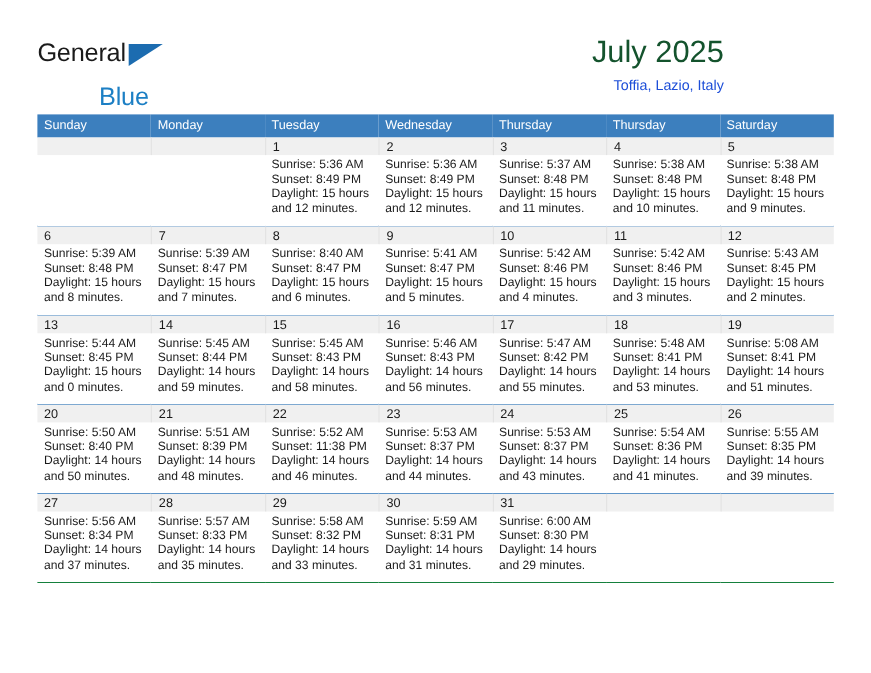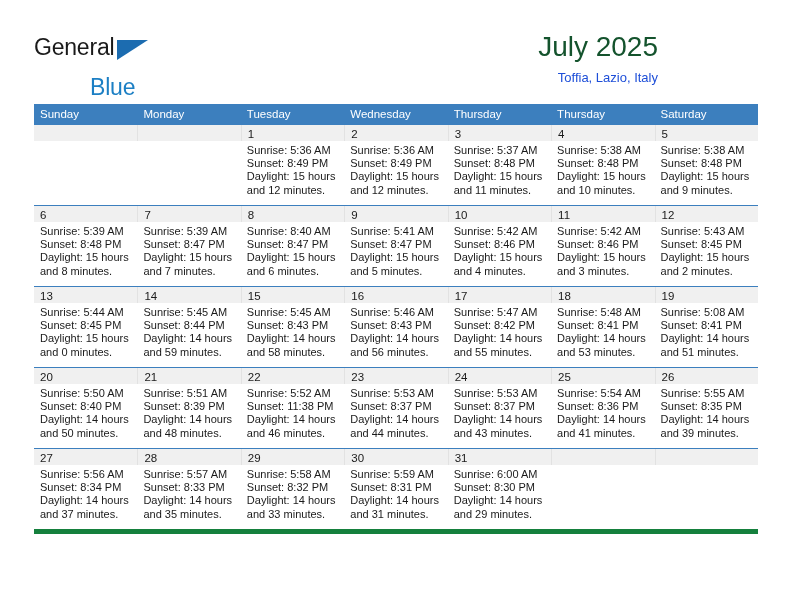--- a/index.html
+++ b/index.html
@@ -136,21 +136,21 @@
   .cell-lines {
     padding: 3px 5px 0 6px;
     font-size: 11px;
     line-height: 13.2px;
     color: #1a1a1a;
   }
   .cell-lines div {
     white-space: nowrap;
   }
   .calendar tr.week:last-child td {
-    border-bottom: 5px solid #15803d;
+    border-bottom: 1px solid #15803d;
   }
 </style>
 </head>
 <body>
 
 <div class="page">
 
   <div class="header">
 
     <div class="brand">

